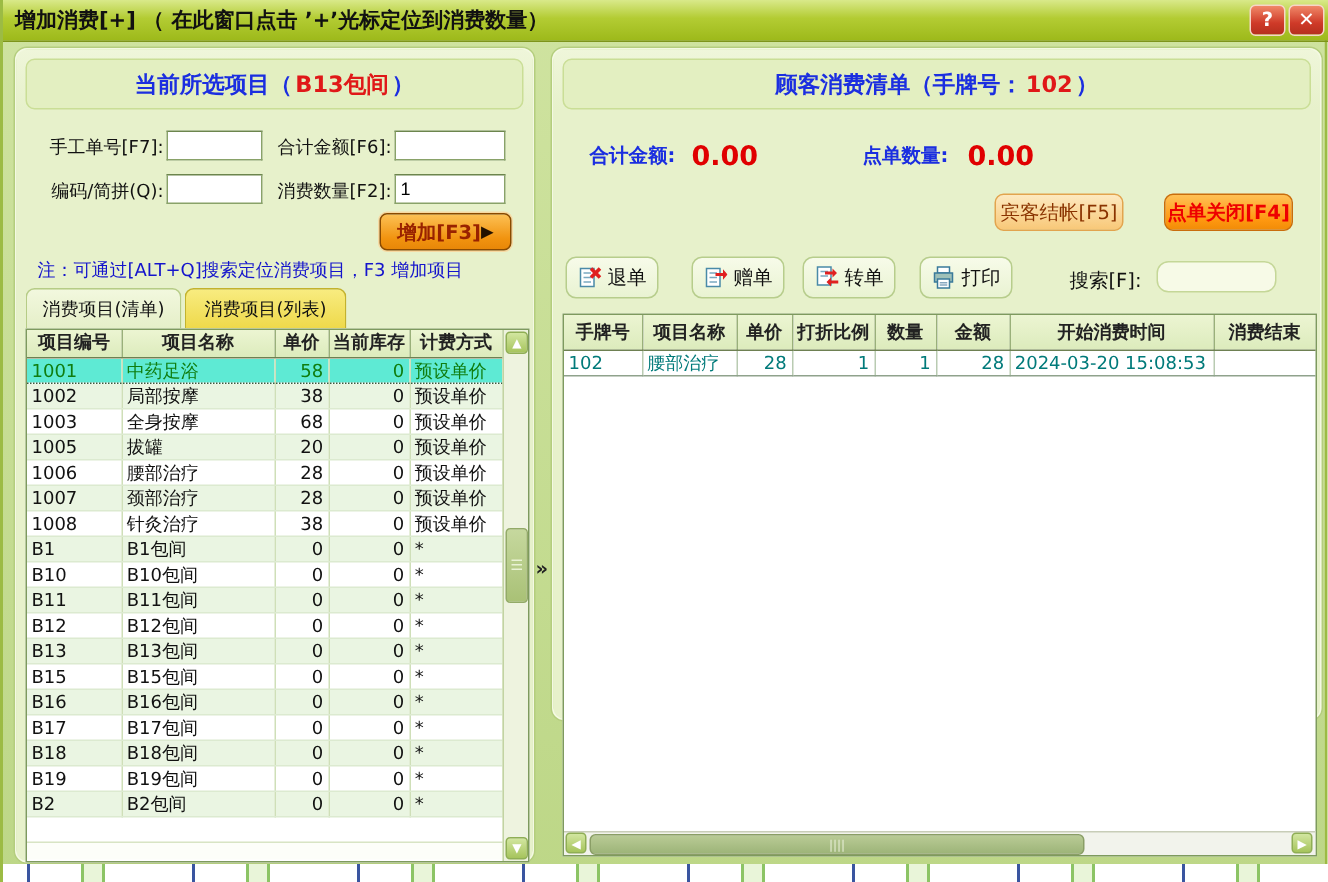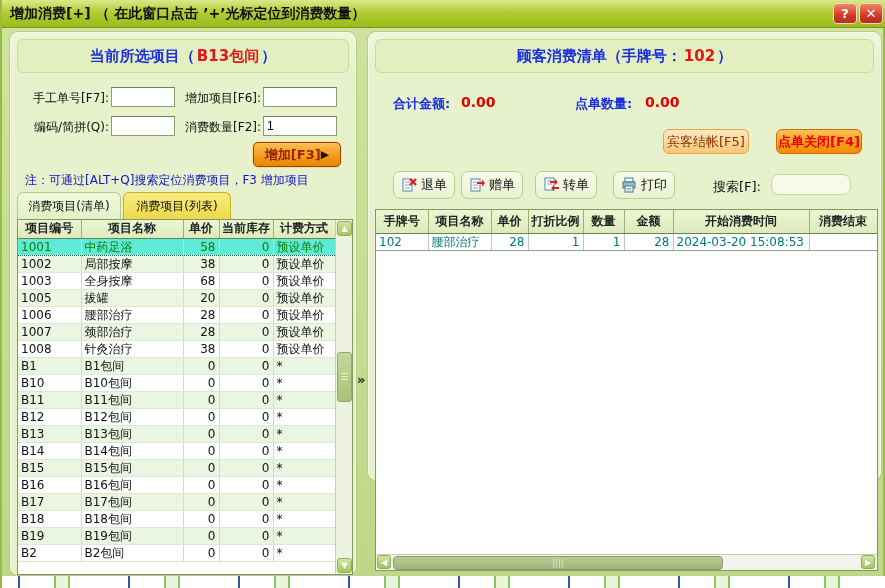--- a/index.html
+++ b/index.html
@@ -85,21 +85,21 @@
   #rt-hscroll { position:absolute; left:0; bottom:0; width:501px; height:16px; background:#f2f3ec; border-top:1px solid #c8cdb8; }
   #rt-left  { left:1px; top:0px; } #rt-right { left:485px; top:0px; }
   .sb-btn.h { width:14px; height:14px; top:1px; position:absolute; }
   #rt-thumb { position:absolute; left:17px; top:1px; width:330px; height:14px; border-radius:4px;
     background:linear-gradient(180deg,#b9cb96,#9db478); border:1px solid #8a9e66; cursor:pointer; }
   #rt-thumb:after { content:"||||"; position:absolute; left:50%; transform:translateX(-50%);
     font-size:8px; color:#e6eed6; line-height:14px; }
 
   
   .tot-label { position:absolute; font-size:13px; font-weight:bold; color:#1b2ee0; white-space:nowrap; }
-  .tot-value { position:absolute; font-size:14px; font-weight:bold; color:#e00000; white-space:nowrap; }
+  .tot-value { position:absolute; font-size:18px; font-weight:bold; color:#e00000; white-space:nowrap; }
   #checkout-btn { position:absolute; left:294px; top:96px; width:86px; height:25px;
     background:linear-gradient(180deg,#fde9c0,#f8c878); border:1px solid #e2a44e; border-radius:6px;
     font-size:13px; color:#8a3300; cursor:pointer; display:flex; align-items:center; justify-content:center; white-space:nowrap; }
   #close-order-btn { position:absolute; left:407px; top:96px; width:86px; height:25px;
     background:linear-gradient(180deg,#ffc055,#ff9911 70%,#f28c07); border:1px solid #c96d0d; border-radius:6px;
     font-size:13px; font-weight:bold; color:#ee0000; cursor:pointer; display:flex; align-items:center; justify-content:center; white-space:nowrap; }
   .tool-btn { position:absolute; top:138px; height:28px; padding:0 7px;
     background:linear-gradient(180deg,#f7fbe9,#e9f3d2); border:1px solid #b7cd8c; border-radius:7px;
     font-size:13px; color:#111; cursor:pointer; display:flex; align-items:center; gap:4px; white-space:nowrap; }
   #search-label { position:absolute; left:344px; top:145px; font-size:13px; color:#111; white-space:nowrap; }
@@ -131,21 +131,21 @@
 
   <div class="panel" id="left-panel">
     <div class="panel-title">
       <span>当前所选项目（</span>
         <span class="hl">B13包间</span>
         <span>）</span>
     </div>
 
     <div class="flabel" style="left:10px; top:57px; width:88px;">手工单号[F7]:</div>
     <input class="finput" style="left: 100px; top: 54px; width: 64px;" value="">
-    <div class="flabel" style="left:162px; top:57px; width:88px;">增加项目[F6]:</div>
+    <div class="flabel" style="left:162px; top:57px; width:88px;">合计金额[F6]:</div>
     <input class="finput" style="left: 252px; top: 54px; width: 74px;" value="">
 
     <div class="flabel" style="left:10px; top:86px; width:88px;">编码/简拼(Q):</div>
     <input class="finput" style="left: 100px; top: 83px; width: 64px;" value="">
     <div class="flabel" style="left:162px; top:86px; width:88px;">消费数量[F2]:</div>
     <input class="finput" style="left: 252px; top: 83px; width: 74px;" value="1">
 
     <div id="add-btn">
       <span>增加[F3]</span>
       <span class="arr">▶</span>
@@ -257,27 +257,20 @@
               <td>*</td>
             </tr>
             <tr>
               <td>B13</td>
               <td>B13包间</td>
               <td>0</td>
               <td>0</td>
               <td>*</td>
             </tr>
             <tr>
-              <td>B14</td>
-              <td>B14包间</td>
-              <td>0</td>
-              <td>0</td>
-              <td>*</td>
-            </tr>
-            <tr>
               <td>B15</td>
               <td>B15包间</td>
               <td>0</td>
               <td>0</td>
               <td>*</td>
             </tr>
             <tr>
               <td>B16</td>
               <td>B16包间</td>
               <td>0</td>
@@ -339,21 +332,21 @@
     <div class="tot-label" style="left:206px; top:62px;">点单数量:</div>
     <div class="tot-value" style="left:276px; top:61px;">0.00</div>
 
     <div id="checkout-btn">
       <span>宾客结帐[F5]</span>
     </div>
     <div id="close-order-btn">
       <span>点单关闭[F4]</span>
     </div>
 
-    <div class="tool-btn" style="left:24px;font-family:Liberation Mono, monospace;">
+    <div class="tool-btn" style="left:8px;font-family:Liberation Mono, monospace;">
       <svg class="icon16" viewBox="0 0 16 16">
         <rect x="2" y="2" width="9" height="12" fill="#fff" stroke="#4a8aa8"></rect>
         <line x1="4" y1="5" x2="9" y2="5" stroke="#7aa8c0"></line>
           <line x1="4" y1="8" x2="9" y2="8" stroke="#7aa8c0"></line>
           <line x1="4" y1="11" x2="9" y2="11" stroke="#7aa8c0"></line>
         <path d="M9 2 L15 8 M15 2 L9 8" stroke="#e02020" stroke-width="2.4"></path>
       </svg>
       <span>退单</span>
     </div>
     <div class="tool-btn" style="left:92px;">

